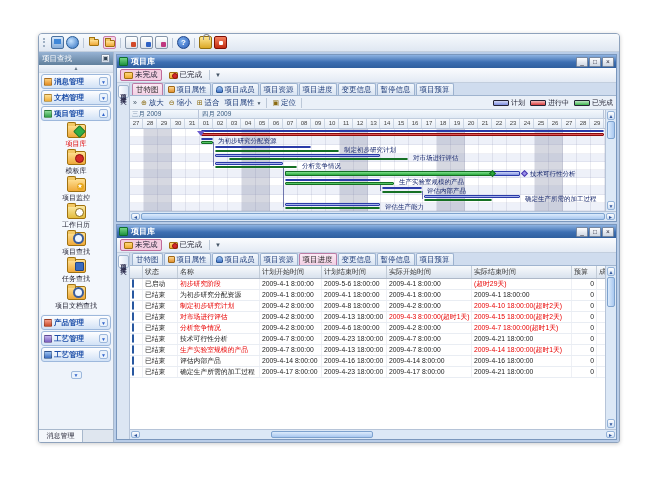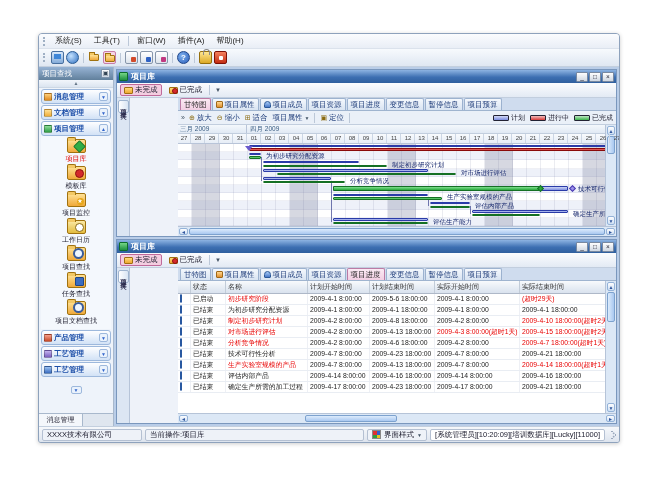--- a/index.html
+++ b/index.html
@@ -100,21 +100,21 @@
                display:flex; align-items:center; padding:0 3px; gap:3px; }
   .p-btn { height:12px; display:flex; align-items:center; gap:2px; font-size:7.5px; color:#223; padding:0 3px;
            border:1px solid transparent; border-radius:2px; white-space:nowrap; }
   .p-btn.active { background:#f3cde0; border-color:#c06a9a;font-family:Liberation Mono, monospace; }
   .mini-folder { width:9px; height:7px; background:linear-gradient(#ffd978,#f0a830); border:1px solid #a07010;
                  border-radius:1px; position:relative; flex:0 0 9px; }
   .mini-folder.badge-red::after { content:''; position:absolute; right:-1px; bottom:-1px; width:4px; height:4px;
                  background:#d42a2a; border-radius:50%; border:1px solid #8f1111; }
   .p-tb-sep { width:1px; height:10px; background:#bcc8d8; }
   .p-tb-more { font-size:6px; color:#456; padding:0 2px; }
-  .p-main { flex:1; display:flex; min-height:0;gap:48px; }
+  .p-main { flex:1; display:flex; min-height:0; }
   .p-vtab-col { width:13px; flex:0 0 13px; background:#dce6f3; border-right:1px solid #b6c4d8; padding-top:2px; }
   .p-vtab { margin:0 auto; width:11px; writing-mode:vertical-rl; text-orientation:upright; font-size:6.5px; color:#224;
             background:linear-gradient(90deg,#fefeff,#d9e5f4); border:1px solid #9fb4cf; border-radius:2px; padding:3px 0; letter-spacing:1px; }
   .p-body { flex:1; display:flex; flex-direction:column; min-width:0; }
   .p-tabs { height:13px; flex:0 0 13px; background:#cfdcee; display:flex; align-items:flex-end; padding:1px 2px 0; gap:1px;
             border-bottom:1px solid #9fb4cf; overflow:hidden; }
   .p-tab { height:12px; display:flex; align-items:center; gap:2px; padding:0 3px; font-size:7.5px; color:#1c3a78;
            background:linear-gradient(#f4f8fd,#d9e4f2); border:1px solid #9cb2cf; border-bottom:none;
            border-radius:2px 2px 0 0; white-space:nowrap; }
   .p-tab.sel { background:linear-gradient(#fbeaf4,#f2cfe3); border-color:#bb7ba5; color:#222; }
@@ -185,31 +185,20 @@
   .style-ico i:nth-child(3){background:#30a040;} .style-ico i:nth-child(4){background:#e8c020;}
   .dd-arrow { font-size:5px; color:#456; margin-left:3px; }
   .grip-corner { width:8px; height:8px; border-right:2px dotted #9aa8bc; border-bottom:2px dotted #9aa8bc; transform:rotate(-45deg) scale(.8); }
 </style>
 </head>
 <body>
 
 <div class="page">
   <div class="app">
 
-    <div class="menubar">
-      <span class="grip"></span>
-      <span id="menu-items" style="display:flex;align-items:center;">
-          <span class="menu-item">系统(S)</span>
-          <span class="menu-item">工具(T)</span>
-          <span class="v-sep"></span>
-          <span class="menu-item">窗口(W)</span>
-          <span class="menu-item">插件(A)</span>
-          <span class="menu-item">帮助(H)</span>
-        </span>
-    </div>
 
     <div class="toolbar">
       <span class="grip"></span>
       <span id="toolbar-items" style="display:flex;align-items:center;gap:2px;">
           <span class="tbicon monitor-icon"></span>
           <span class="tbicon globe-icon"></span>
           <span class="v-sep"></span>
           <span class="tbicon folder-closed-icon">
             <span class="fold"></span>
           </span>
@@ -742,37 +731,15 @@
                 </div>
                 <div class="scr-btn">►</div>
               </div>
             </div>
           </div>
         </div>
 
       </div>
     </div>
 
-    <div class="statusbar">
-      <div class="st-box" style="width:100px;">
-        <span>XXXX技术有限公司</span>
-      </div>
-      <div class="st-box wide">
-        <span>当前操作:项目库</span>
-      </div>
-      <div class="st-box">
-        <span class="style-ico">
-            <i></i>
-            <i></i>
-            <i></i>
-            <i></i>
-          </span>
-        <span>界面样式</span>
-        <span class="dd-arrow">▼</span>
-      </div>
-      <div class="st-box" style="background:#fff;">
-        <span>[系统管理员][10:20:09][培训数据库][Lucky][11000]</span>
-      </div>
-      <div class="grip-corner"></div>
-    </div>
 
   </div>
 </div>
 
 </body></html>

